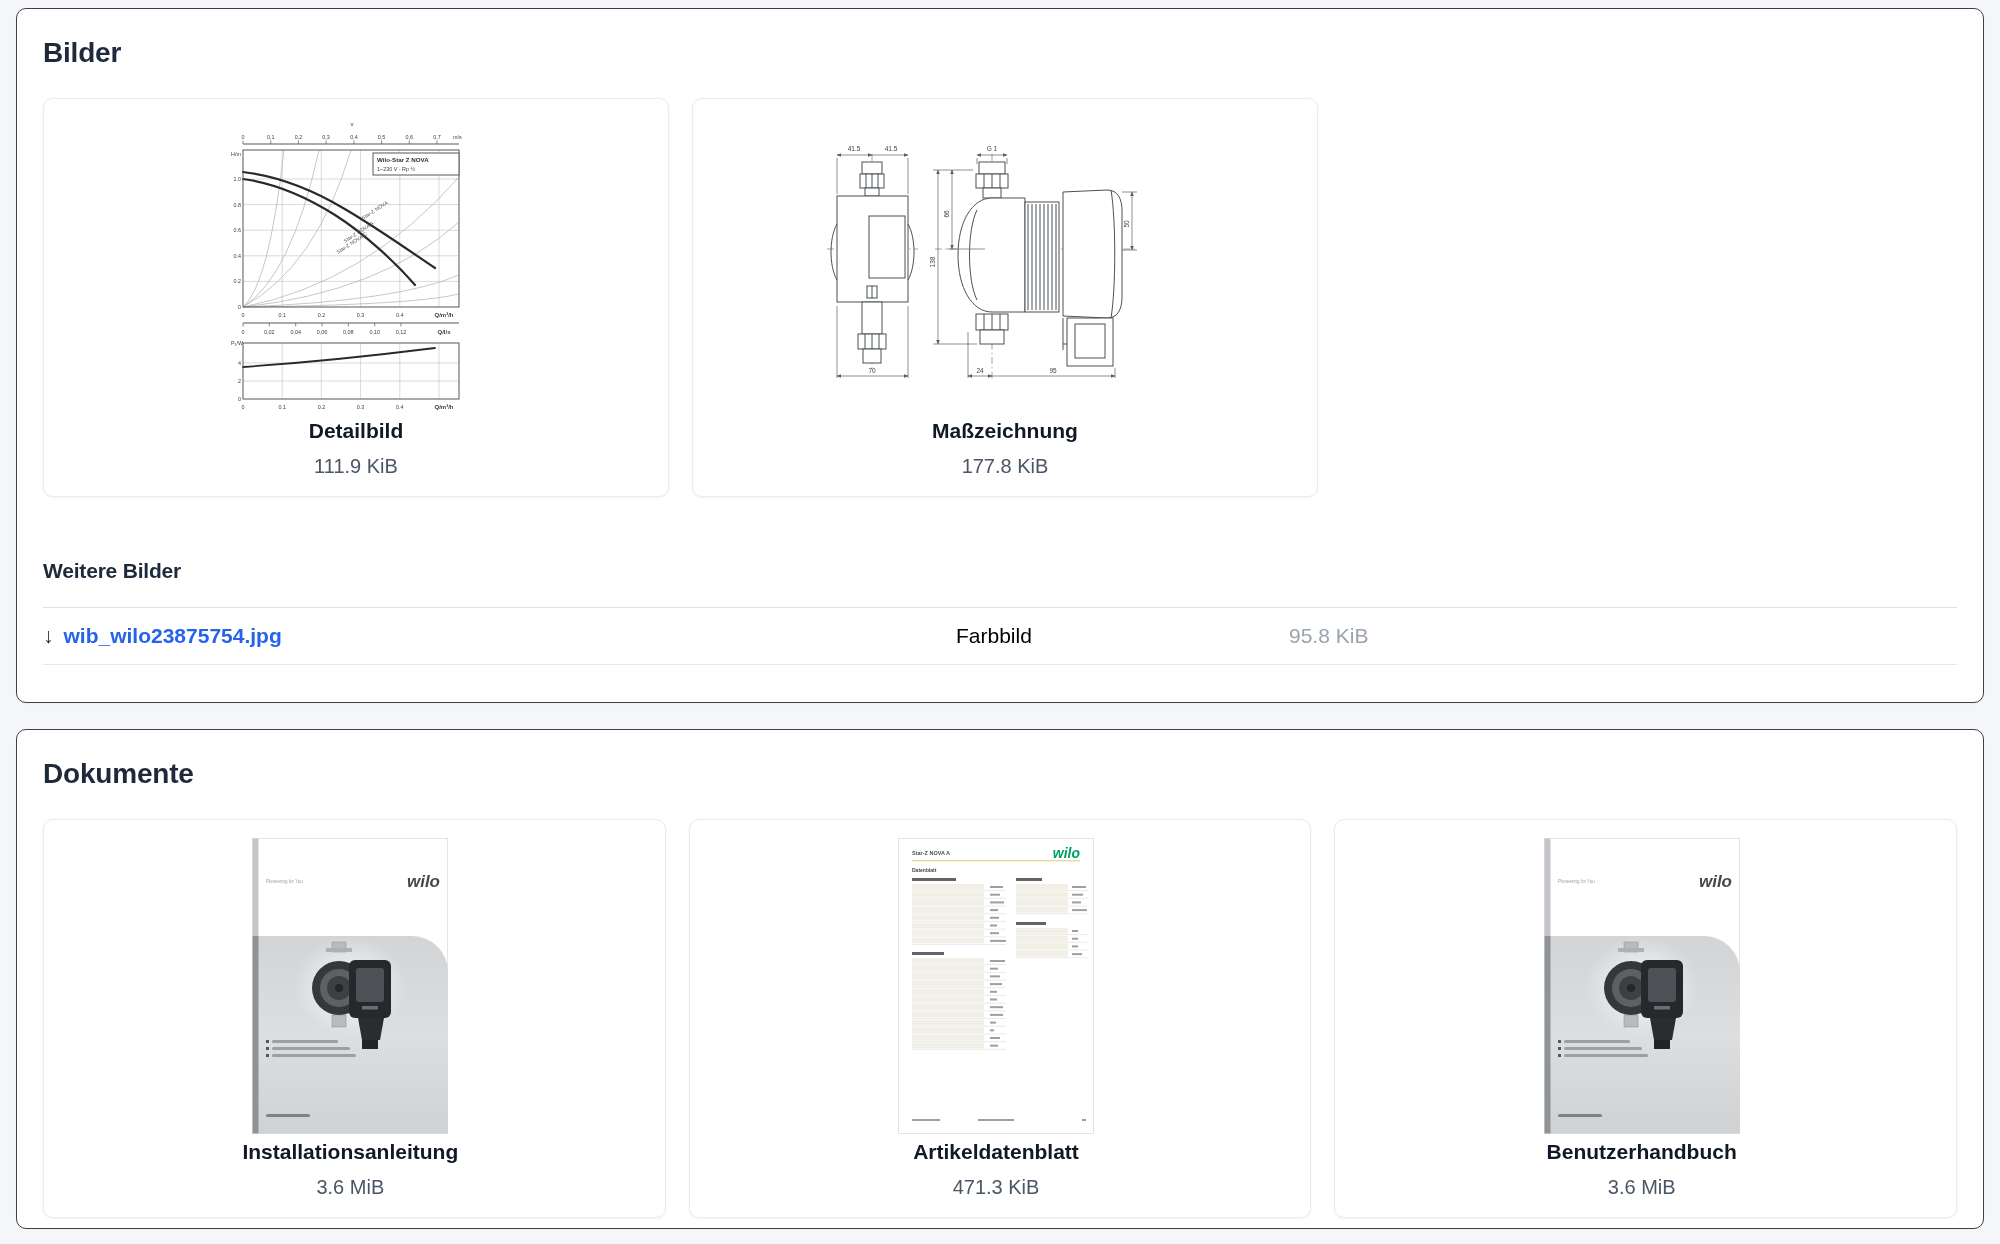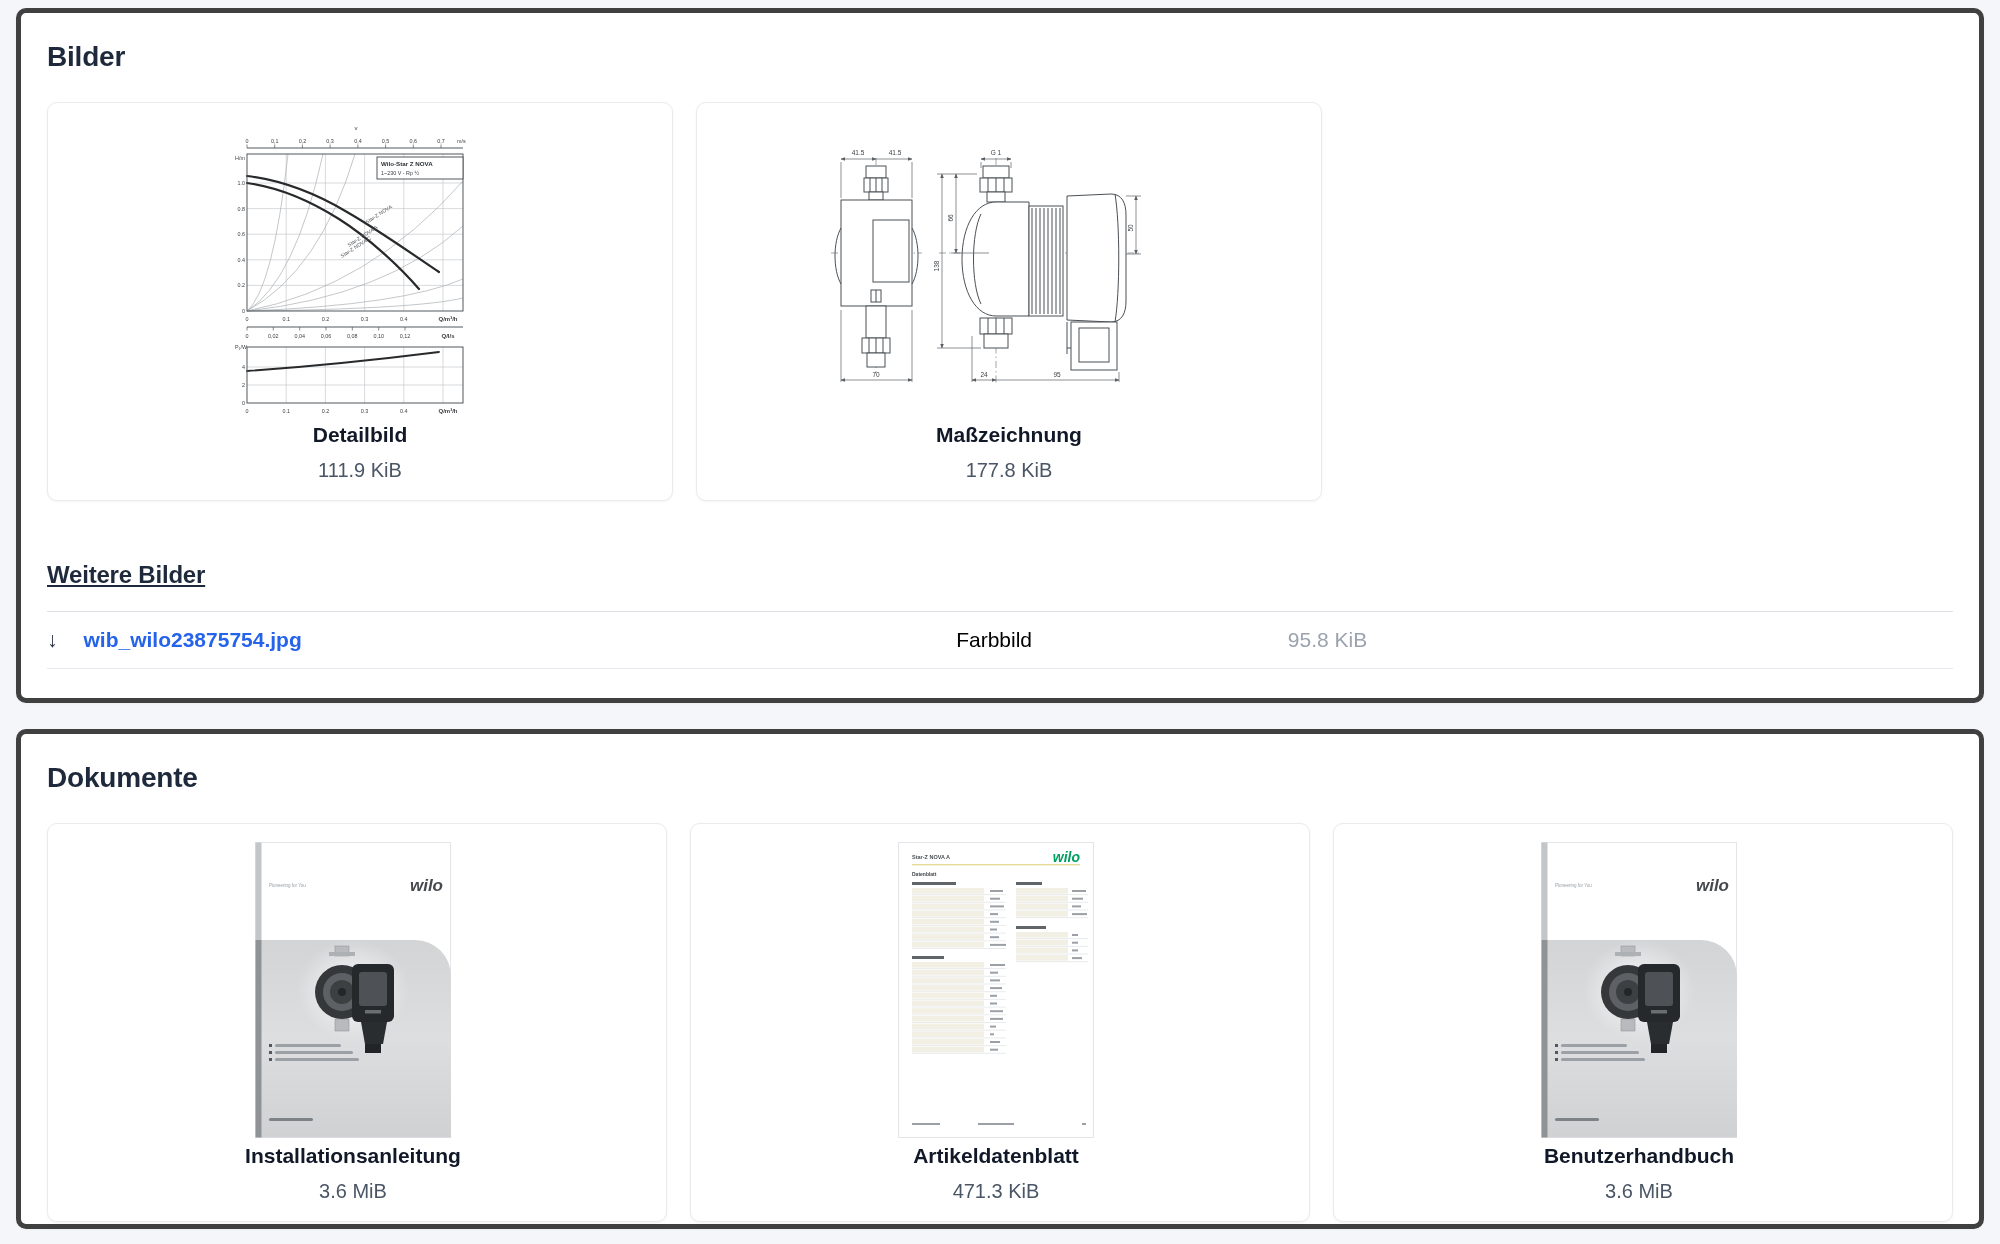--- a/index.html
+++ b/index.html
@@ -6,36 +6,36 @@
   body{
     width:2000px;height:1244px;overflow:hidden;
     background:#f4f6f9;
     font-family:"Liberation Sans",sans-serif;
     color:#1e293b;
   }
   .panel{
     box-sizing:border-box;
     margin:0 16px;
     background:#ffffff;
-    border:5px solid #404040;
+    border:1px solid #404040;
     border-radius:10px;
     padding:26px;
     box-shadow:0 1px 2px rgba(16,24,40,.03);
   }
   #panel-bilder{margin-top:8px;height:695px;}
   #panel-dokumente{margin-top:26px;height:500px;}
   .section-heading{
     margin:0 0 27px 0;
     font-size:28px;line-height:36px;font-weight:700;
     color:#1e293b;letter-spacing:-.2px;
   }
   .sub-heading{
     margin:56px 0 18px 0;
-    font-size:24px;line-height:36px;font-weight:700;
-    color:#1e293b;letter-spacing:-.2px;text-decoration:underline;
+    font-size:21px;line-height:36px;font-weight:700;
+    color:#1e293b;letter-spacing:-.2px;
   }
   .cards{display:flex;gap:23px;}
   .card{
     box-sizing:border-box;
     width:626px;height:399px;
     background:#fff;
     border:1px solid #e9ebef;
     border-radius:10px;
     box-shadow:0 1px 3px rgba(16,24,40,.05);
     display:flex;flex-direction:column;align-items:center;
@@ -58,21 +58,21 @@
     display:grid;
     grid-template-columns:47.7% 17.4% 22.1% auto;
     align-items:center;
     height:56px;
     border-top:1px solid #dcdfe4;
     border-bottom:1px solid #e5e8ec;
     font-size:21px;
   }
   .file-cell-name{display:flex;align-items:center;gap:10px;}
   .dl-arrow{color:#1f2937;font-size:21px;}
-  .file-link{color:#2563eb;font-weight:700;text-decoration:none;cursor:pointer;margin-left:16px;}
+  .file-link{color:#2563eb;font-weight:700;text-decoration:none;cursor:pointer;}
   .file-kind{color:#000000;}
   .file-date,.file-size{color:#9aa3af;}
   
   svg text{font-family:"Liberation Sans",sans-serif;}
   .ch-frame{fill:none;stroke:#53585d;stroke-width:1;}
   .ch-grid{stroke:#bdc1c5;stroke-width:.6;}
   .ch-axis{stroke:#53585d;stroke-width:1;}
   .ch-tick-line{stroke:#53585d;stroke-width:.7;}
   .ch-txt{font-size:6px;fill:#3c4146;}
   .ch-txt-sm{font-size:5.4px;fill:#3c4146;}

